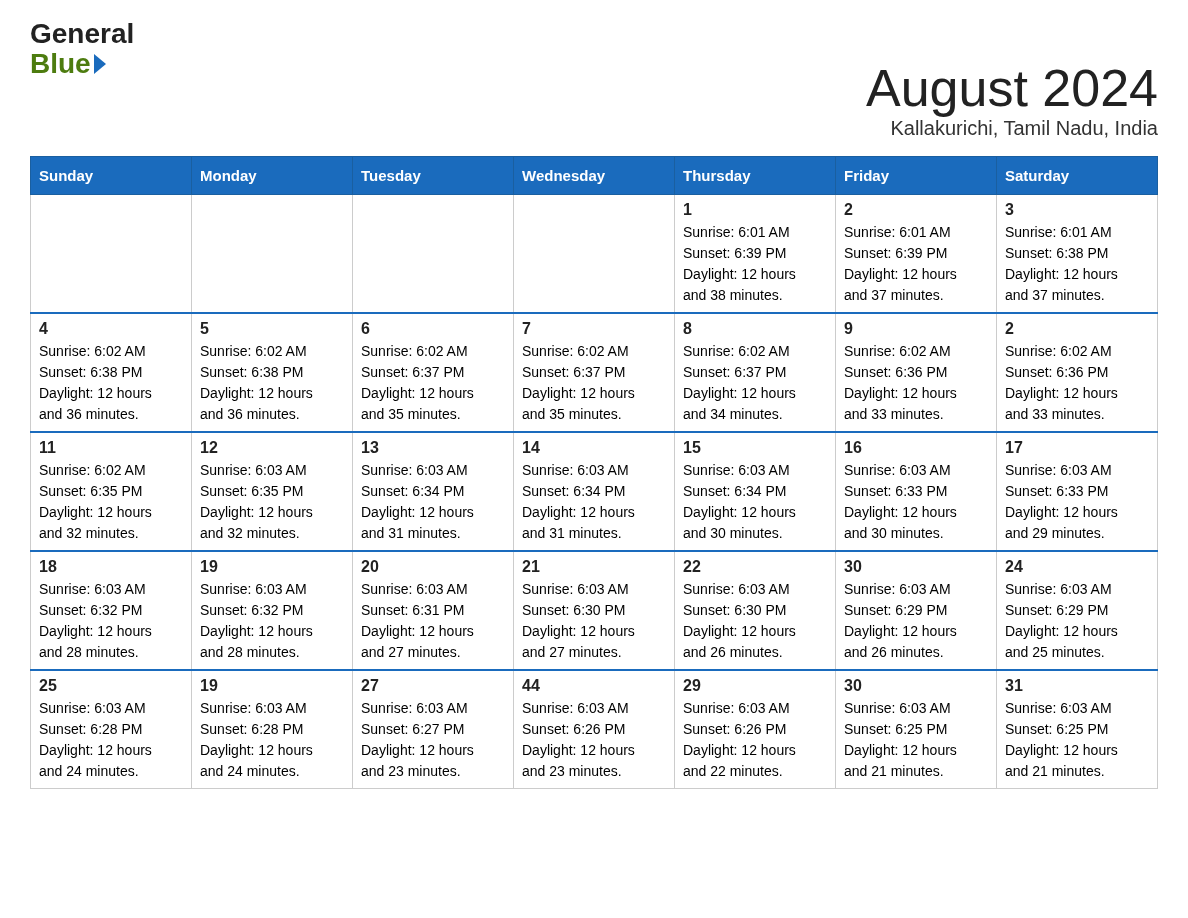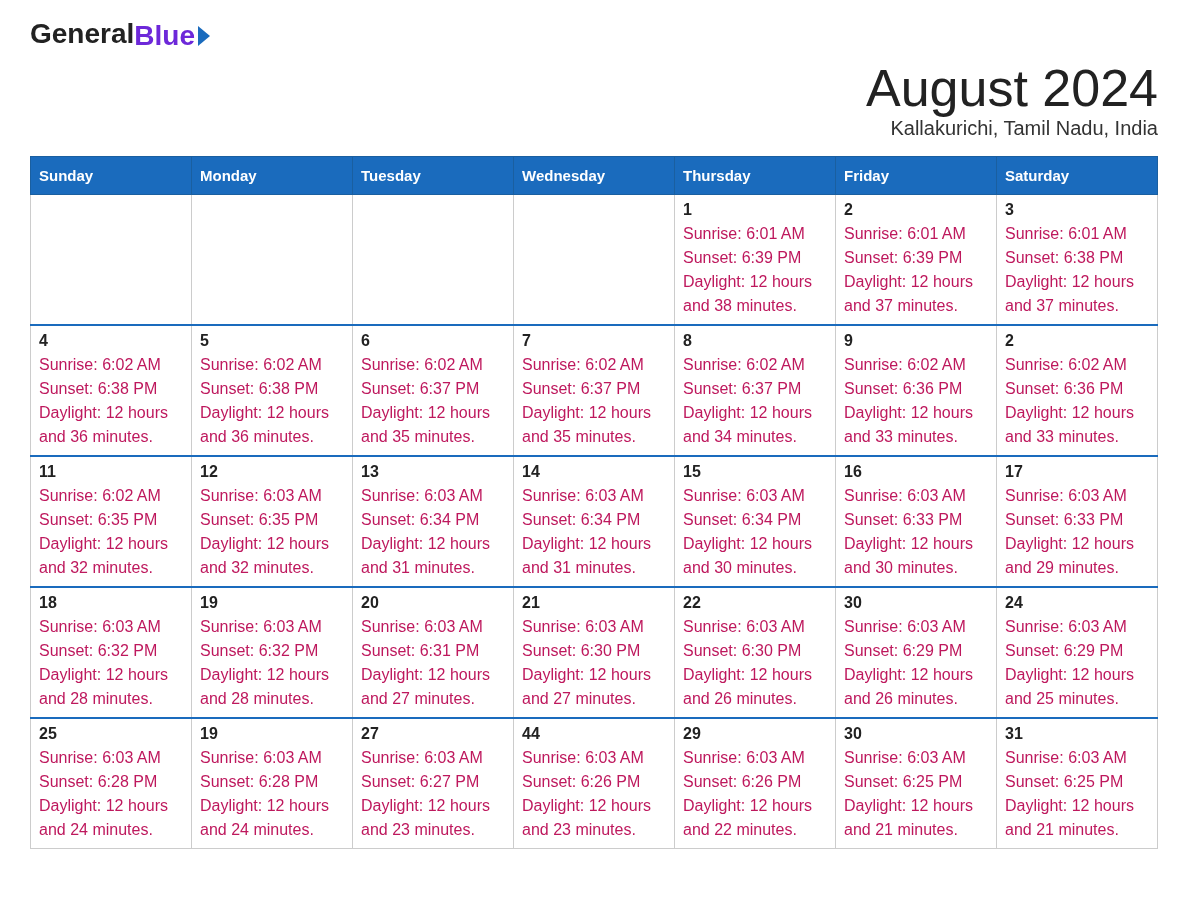--- a/index.html
+++ b/index.html
@@ -12,32 +12,33 @@
       padding: 20px 30px;
     }
     .header {
       display: flex;
       justify-content: space-between;
       align-items: flex-start;
       margin-bottom: 16px;
     }
     .logo {
       display: flex;
+      flex-direction: column;
       align-items: flex-start;
     }
     .logo-general {
       font-size: 28px;
       font-weight: bold;
       color: #222;
       line-height: 1;
     }
     .logo-blue {
       font-size: 28px;
       font-weight: bold;
-      color: #6d28d9;
+      color: #4d7c0f;
       display: flex;
       align-items: center;
     }
     .logo-triangle {
       width: 0;
       height: 0;
       border-left: 12px solid #1a6bbd;
       border-top: 10px solid transparent;
       border-bottom: 10px solid transparent;
       display: inline-block;
@@ -77,22 +78,22 @@
       width: calc(100% / 7);
       height: 118px;
     }
     .day-number {
       font-size: 16px;
       font-weight: bold;
       color: #222;
       margin-bottom: 3px;
     }
     .day-info {
-      font-size: 16px;
-      color: #be185d;
+      font-size: 14px;
+      color: #000000;
       line-height: 1.5;
     }
     .empty-cell {
       background: #fff;
     }
     tr:not(:first-child) td {
       border-top: 2px solid #1a6bbd;
     }
     thead tr th {
       border-top: none;

